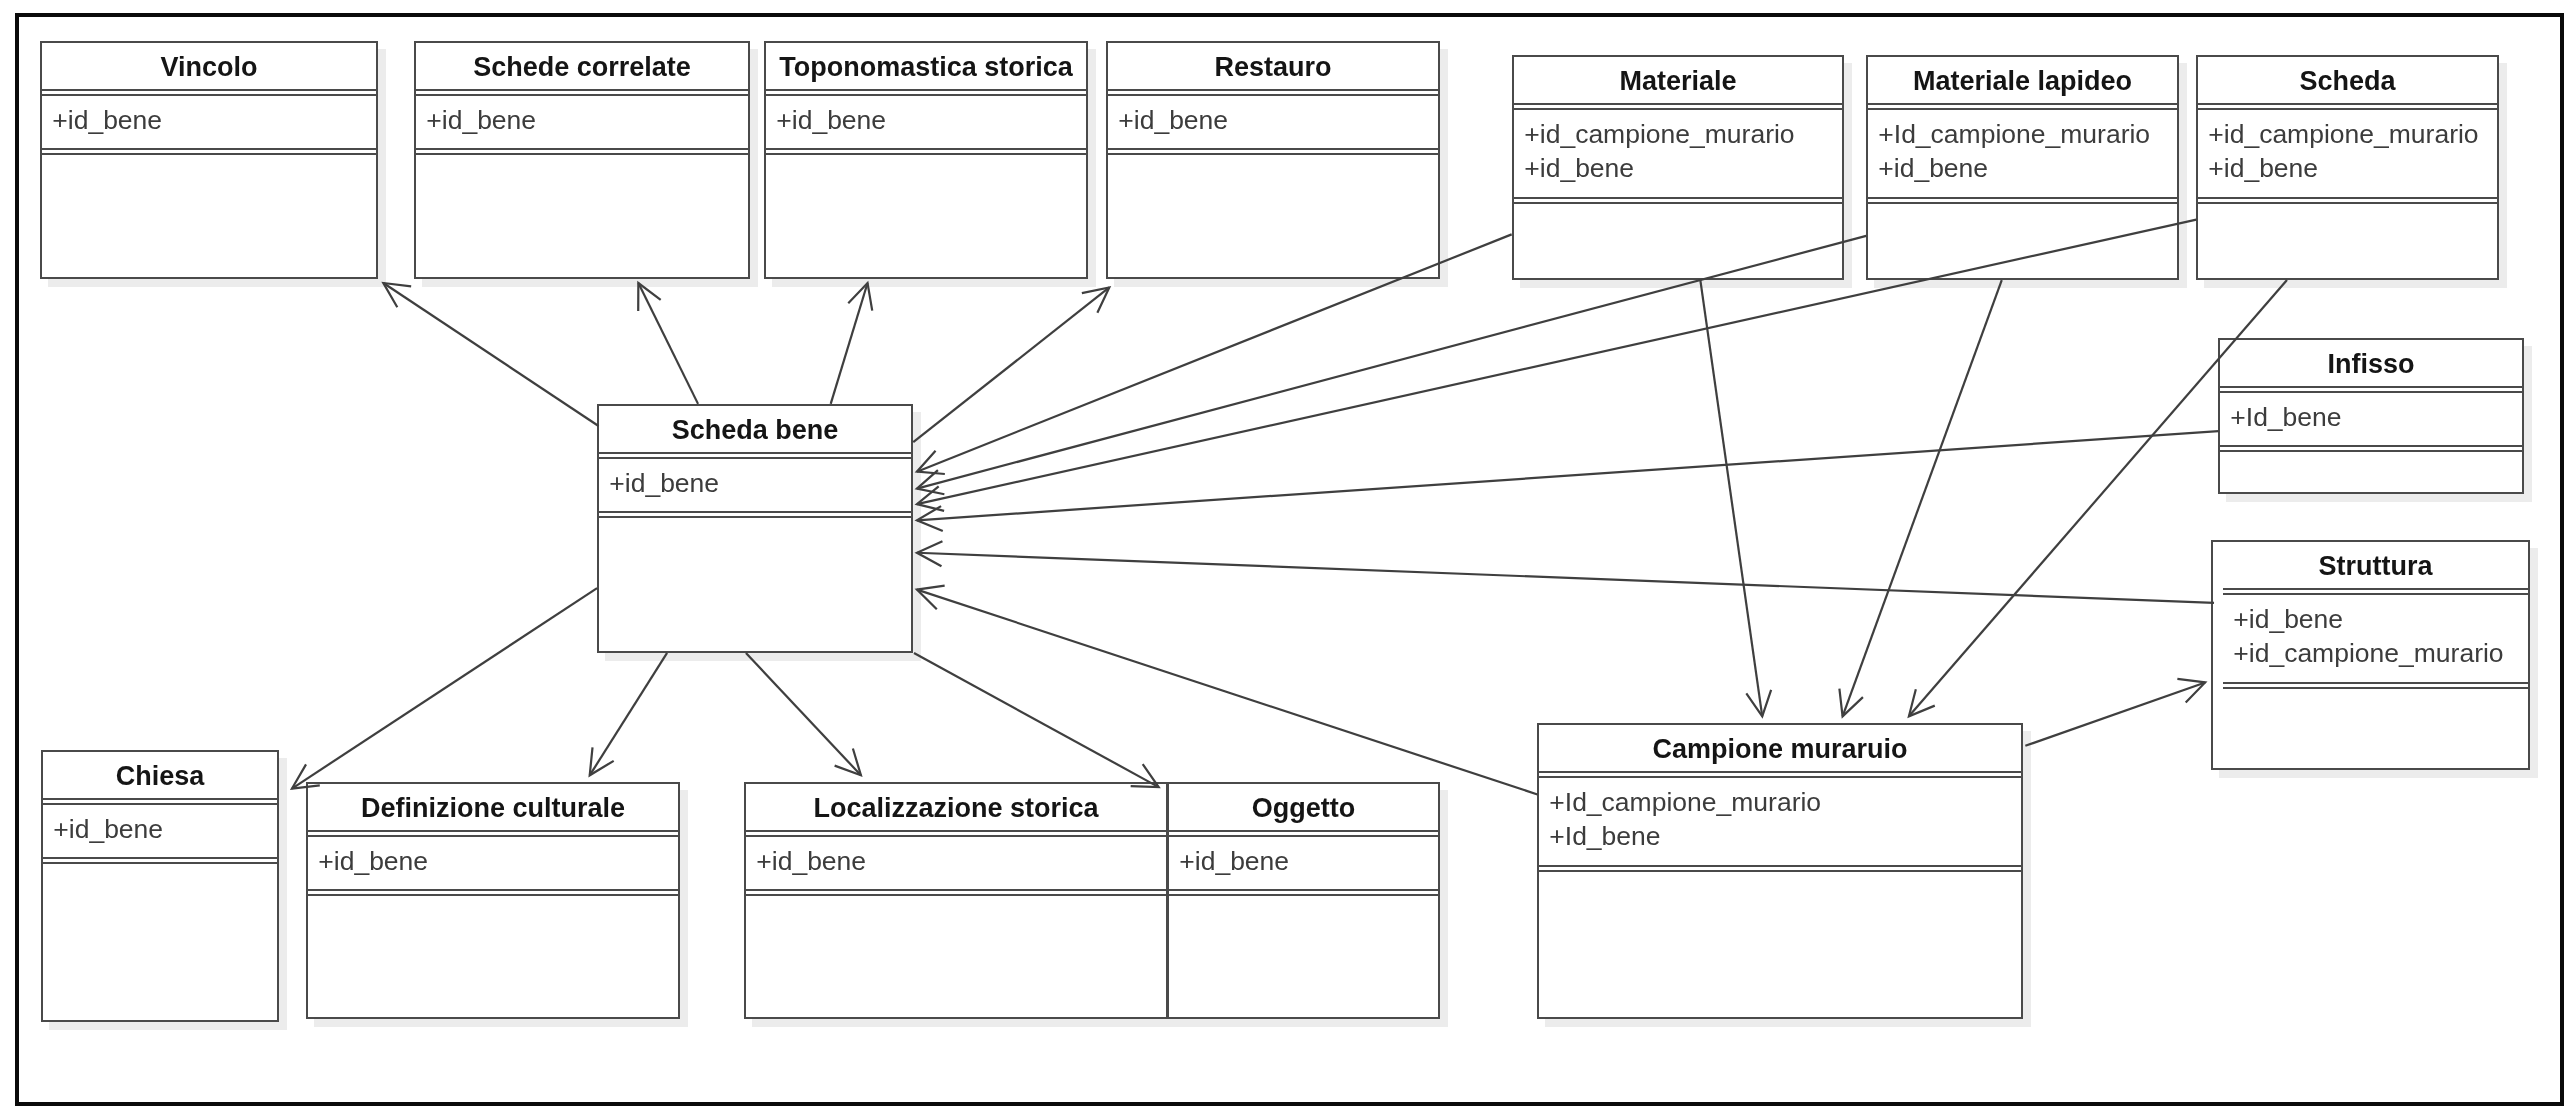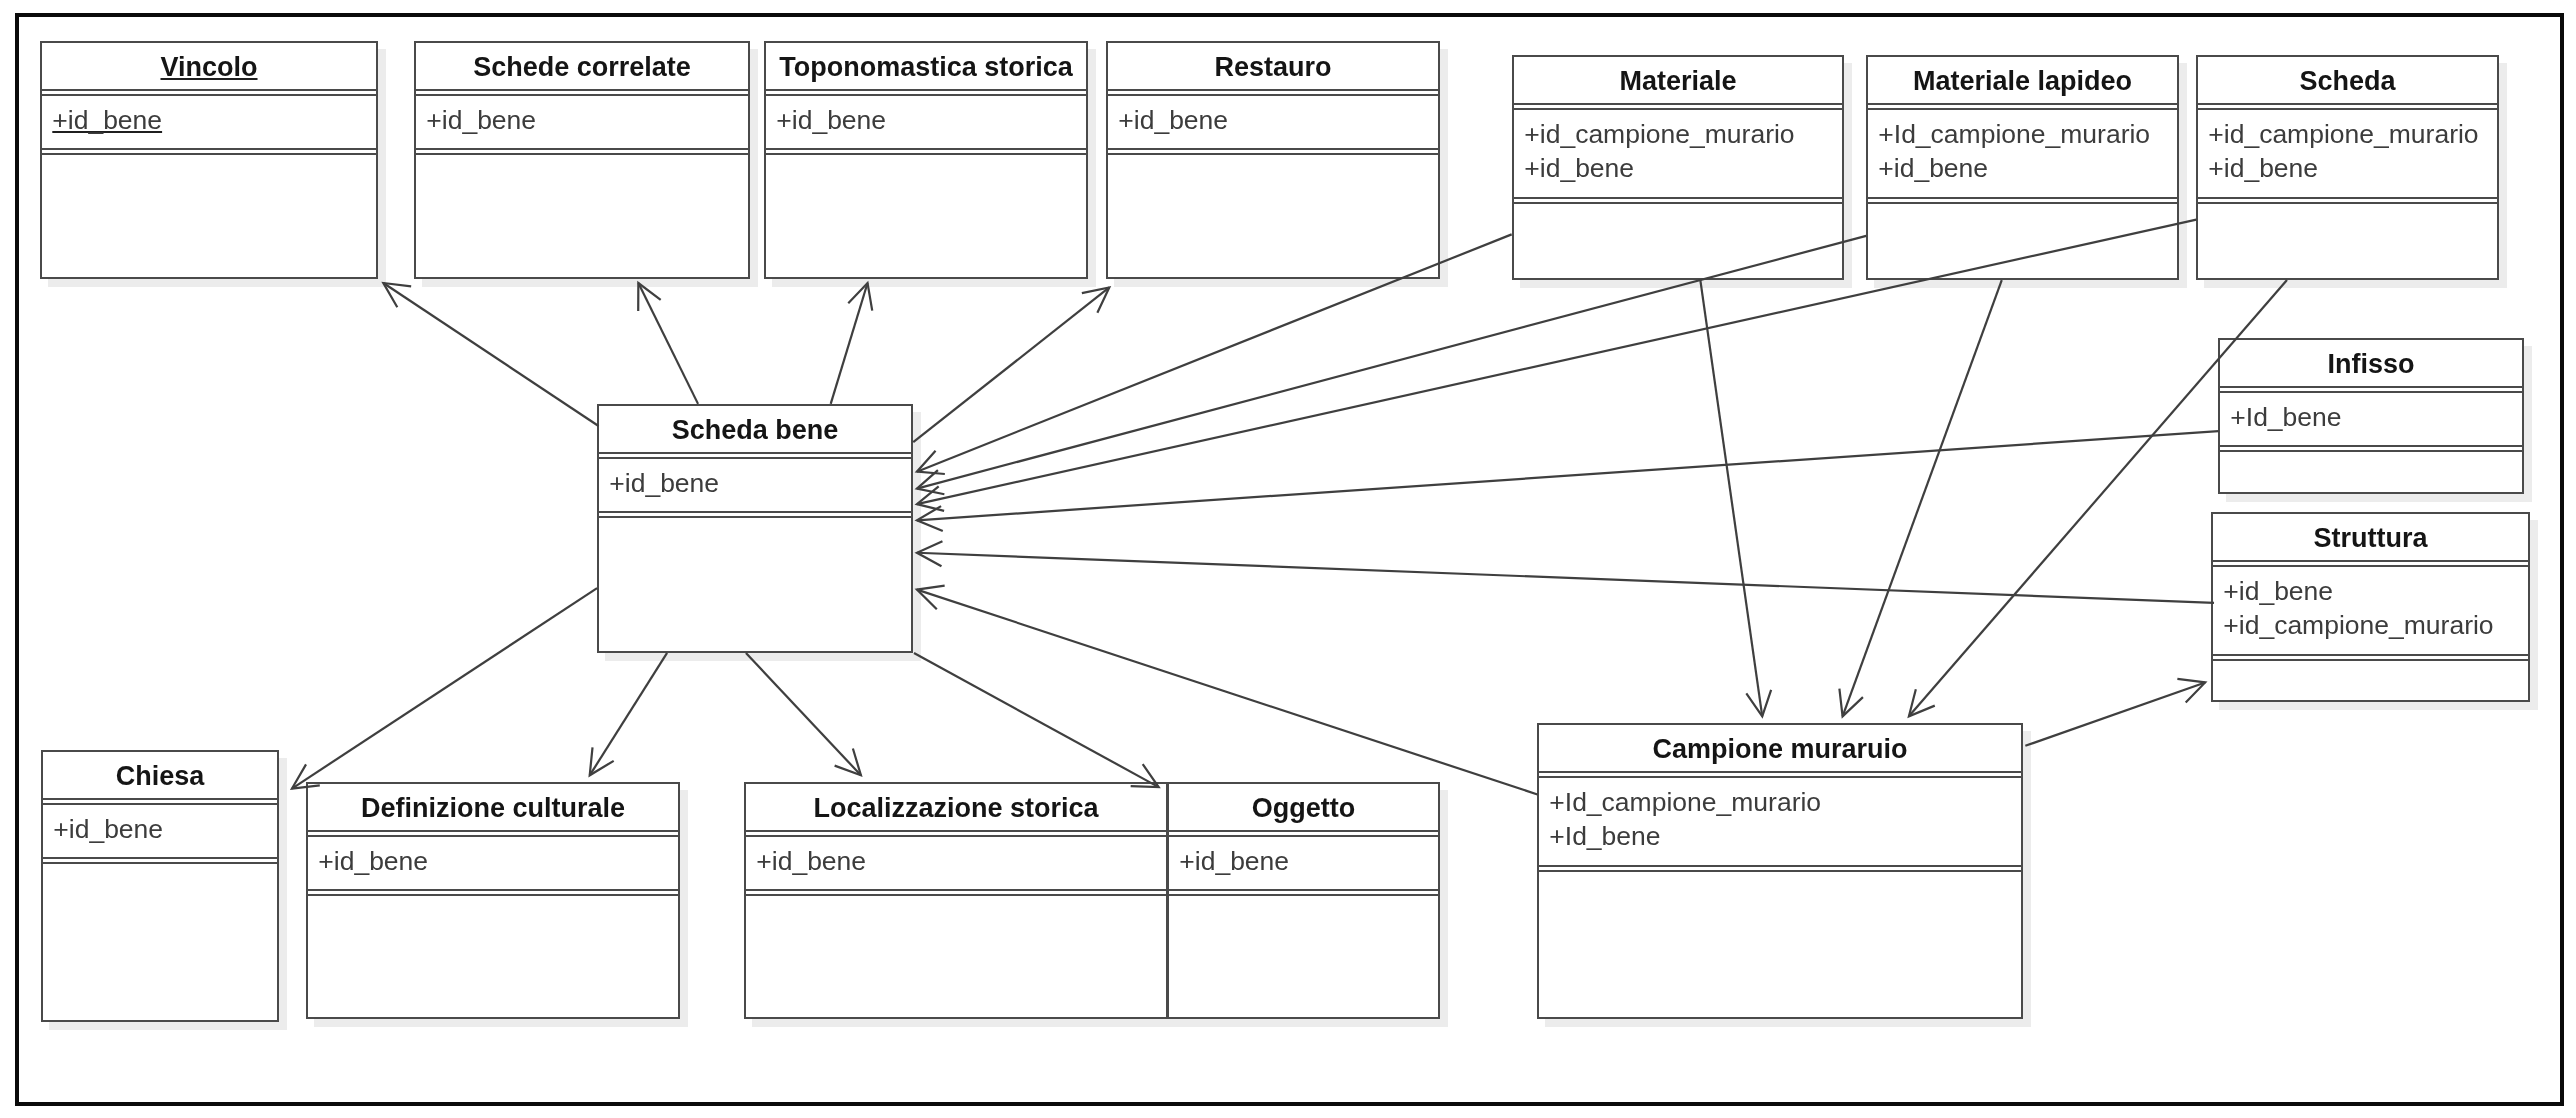--- a/index.html
+++ b/index.html
@@ -60,21 +60,21 @@
     border-top: 2.2px solid #4a4a4a;
     flex: 1;
   }
   .edge { stroke: #3f3f3f; stroke-width: 3px; fill: none; }
 </style>
 </head>
 <body>
 
 <div id="canvas" style="background: rgb(255, 255, 255);">
   <div id="nodes">
-      <div class="box" style="left: 40px; top: 41px; width: 338px; height: 238px; border-color: rgb(74, 74, 74); text-decoration: underline;">
+      <div class="box" style="left: 40px; top: 41px; width: 338px; height: 238px; border-color: rgb(74, 74, 74);">
         <div class="title">Vincolo</div>
         <div class="attrs">
           <div class="attr">+id_bene</div>
         </div>
         <div class="bbody"></div>
       </div>
       <div class="box" style="left: 414px; top: 41px; width: 336px; height: 238px; border-color: rgb(74, 74, 74);">
         <div class="title">Schede correlate</div>
         <div class="attrs">
           <div class="attr">+id_bene</div>
@@ -119,21 +119,21 @@
         </div>
         <div class="bbody"></div>
       </div>
       <div class="box" style="left: 2218px; top: 338px; width: 306px; height: 156px; border-color: rgb(74, 74, 74);">
         <div class="title">Infisso</div>
         <div class="attrs">
           <div class="attr">+Id_bene</div>
         </div>
         <div class="bbody"></div>
       </div>
-      <div class="box" style="left: 2211px; top: 512px; width: 319px; height: 190px; border-color: rgb(74, 74, 74);">
+      <div class="box" style="left: 2211px; top: 540px; width: 319px; height: 230px; border-color: rgb(74, 74, 74); padding-left: 10px;">
         <div class="title">Struttura</div>
         <div class="attrs">
           <div class="attr">+id_bene</div>
           <div class="attr">+id_campione_murario</div>
         </div>
         <div class="bbody"></div>
       </div>
       <div class="box" style="left: 597px; top: 404px; width: 316px; height: 249px; border-color: rgb(74, 74, 74);">
         <div class="title">Scheda bene</div>
         <div class="attrs">

